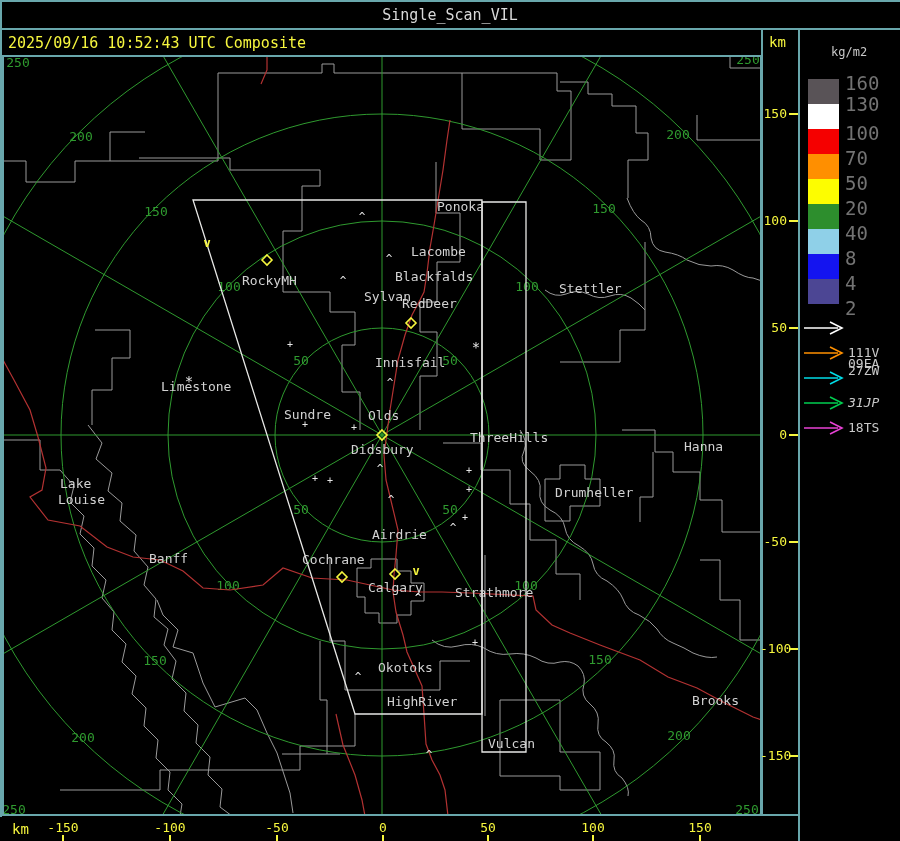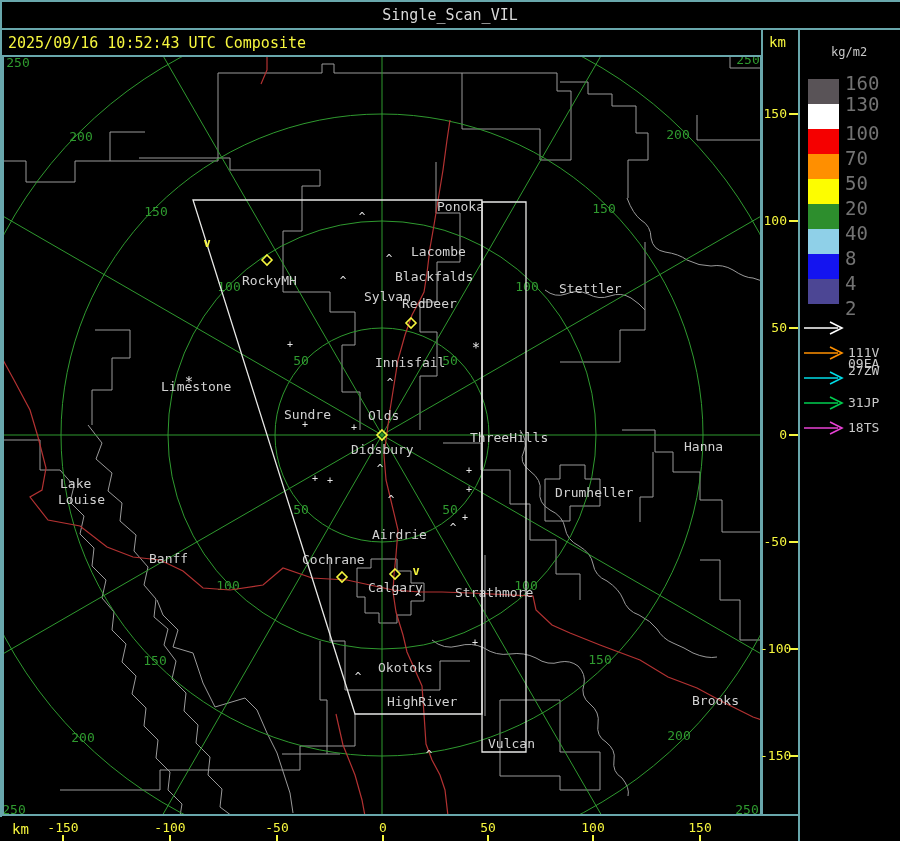--- a/index.html
+++ b/index.html
@@ -71,21 +71,21 @@
     <path d="M2,8 L36,8 M28,2 L40,8 L28,14" stroke="#ff9000" fill="none" stroke-width="1.6"></path>
   </svg>
 <div class="leg-row" style="top:345px;">111V</div>
 <svg width="44" height="16" style="position:absolute;left:802px;top:370px;">
     <path d="M2,8 L36,8 M28,2 L40,8 L28,14" stroke="#00dce6" fill="none" stroke-width="1.6"></path>
   </svg>
 <div class="leg-row" style="top:363px;">27ZW</div>
 <svg width="44" height="16" style="position:absolute;left:802px;top:395px;">
     <path d="M2,8 L36,8 M28,2 L40,8 L28,14" stroke="#00ce50" fill="none" stroke-width="1.6"></path>
   </svg>
-<div class="leg-row" style="top:395px;">31JP</div>
+<div class="leg-row" style="top:395px;font-style:italic;">31JP</div>
 <svg width="44" height="16" style="position:absolute;left:802px;top:420px;">
     <path d="M2,8 L36,8 M28,2 L40,8 L28,14" stroke="#e742d4" fill="none" stroke-width="1.6"></path>
   </svg>
 <div class="leg-row" style="top:420px;">18TS</div>
 <div class="r-lab" style="top:106px;">150</div>
 <div class="r-tick" style="top:113px;"></div>
 <div class="r-lab" style="top:213px;">100</div>
 <div class="r-tick" style="top:220px;"></div>
 <div class="r-lab" style="top:320px;">50</div>
 <div class="r-tick" style="top:327px;"></div>

